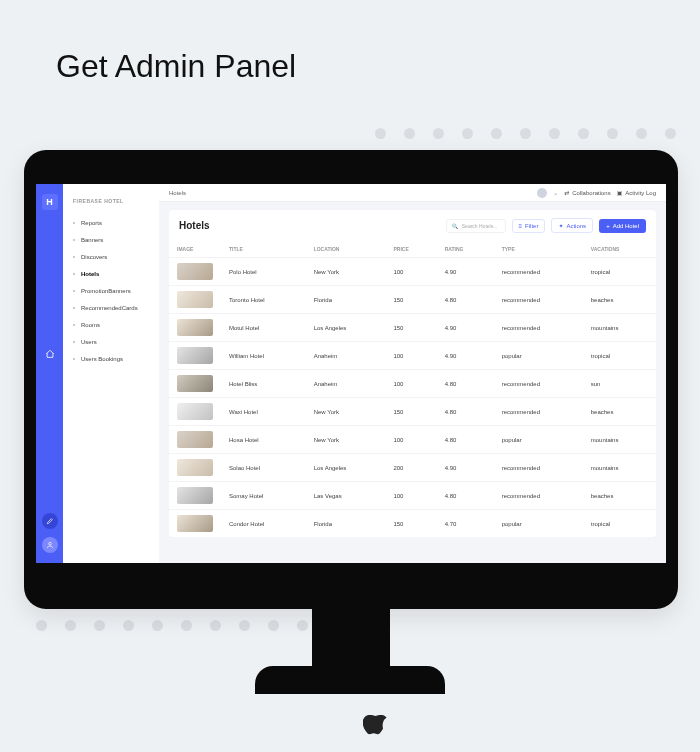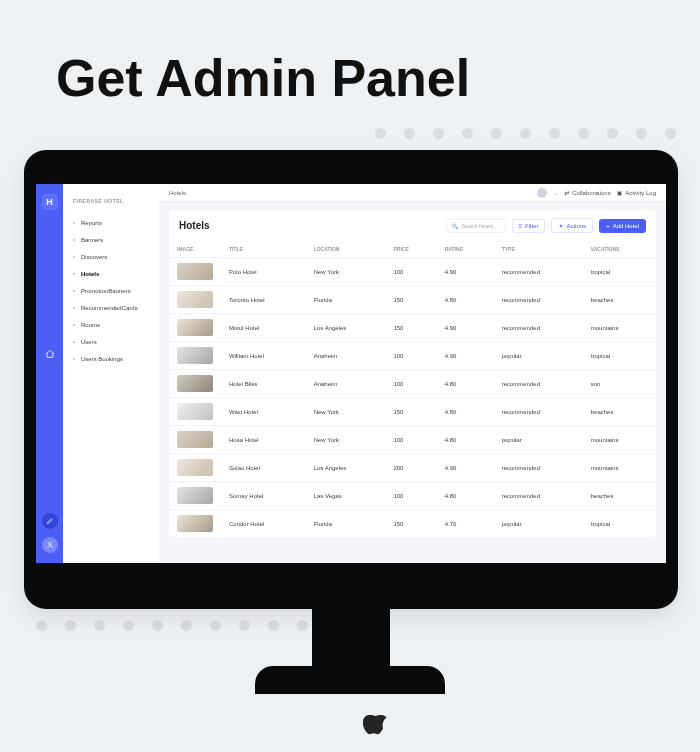--- a/index.html
+++ b/index.html
@@ -1,17 +1,17 @@
 <!DOCTYPE html>
 <html><head>
 <meta charset="utf-8">
 <style>
 *{box-sizing:border-box;margin:0;padding:0;font-family:-apple-system,BlinkMacSystemFont,"Segoe UI",Helvetica,Arial,sans-serif}
 body{background:#eef1f4;width:700px;height:752px;position:relative;overflow:hidden}
-.hero-title{position:absolute;top:48px;left:56px;font-size:52px;font-weight:700;color:#111}
+.hero-title{position:absolute;top:48px;left:56px;font-size:32px;font-weight:400;color:#111}
 .dots{position:absolute;display:flex;gap:18px}
 .dots span{width:11px;height:11px;border-radius:50%;background:#d9dde2}
 .dots-top{top:128px;right:24px}
 .dots-bottom{top:620px;left:36px}
 .monitor{position:absolute;top:150px;left:24px;width:654px;height:545px}
 .bezel{width:654px;height:459px;background:#0a0a0a;border-radius:22px;overflow:hidden;box-shadow:0 8px 24px rgba(0,0,0,.1)}
 .screen{position:absolute;top:34px;left:12px;width:630px;height:379px;background:#f4f5f9;display:flex;overflow:hidden}
 .stand-neck{position:absolute;top:608px;left:312px;width:78px;height:62px;background:#0a0a0a}
 .stand-base{position:absolute;top:666px;left:255px;width:190px;height:28px;background:#0a0a0a;border-top-left-radius:18px;border-top-right-radius:18px}
 .apple{position:absolute;top:565px;left:339px;color:#242424}

